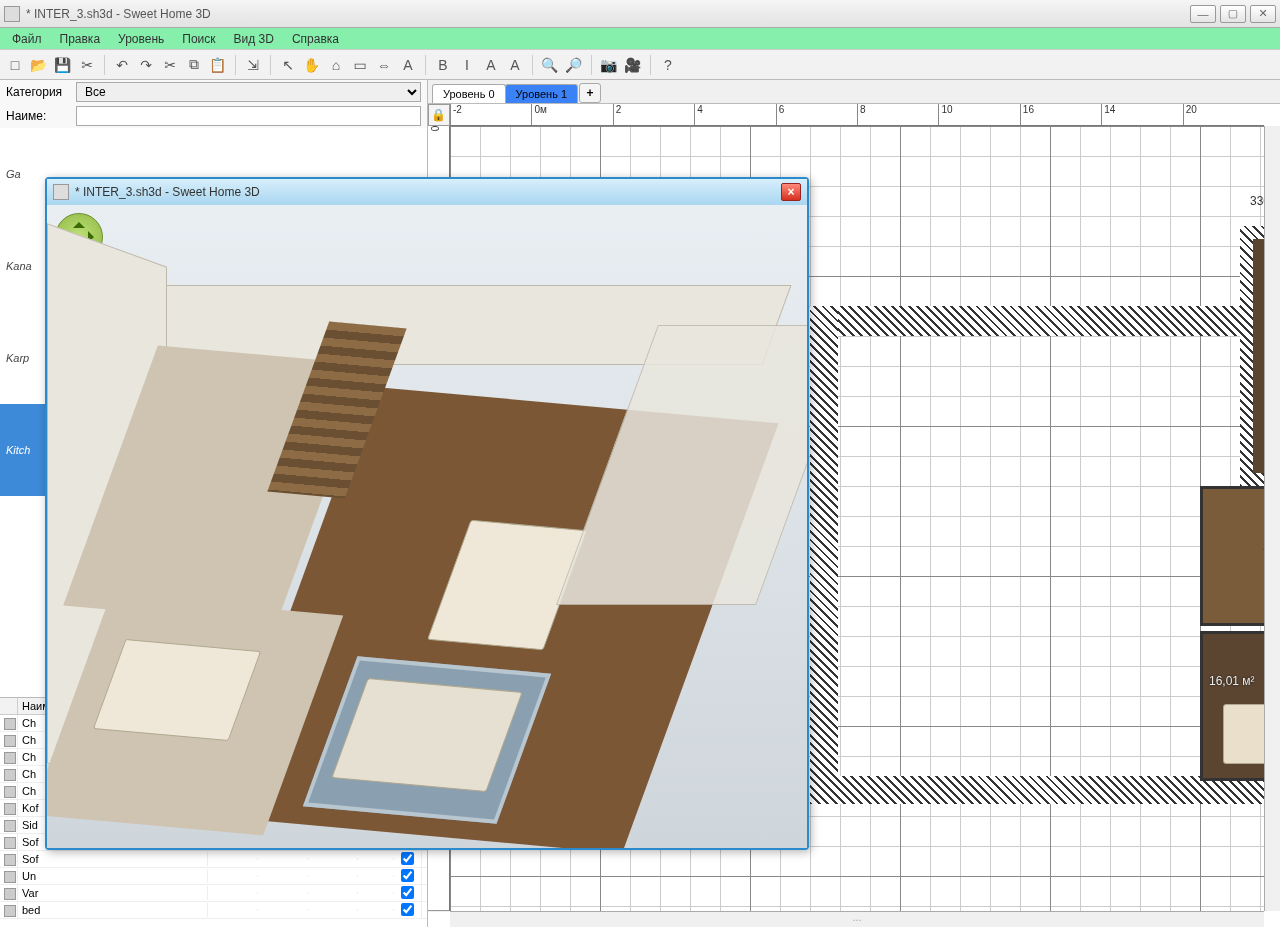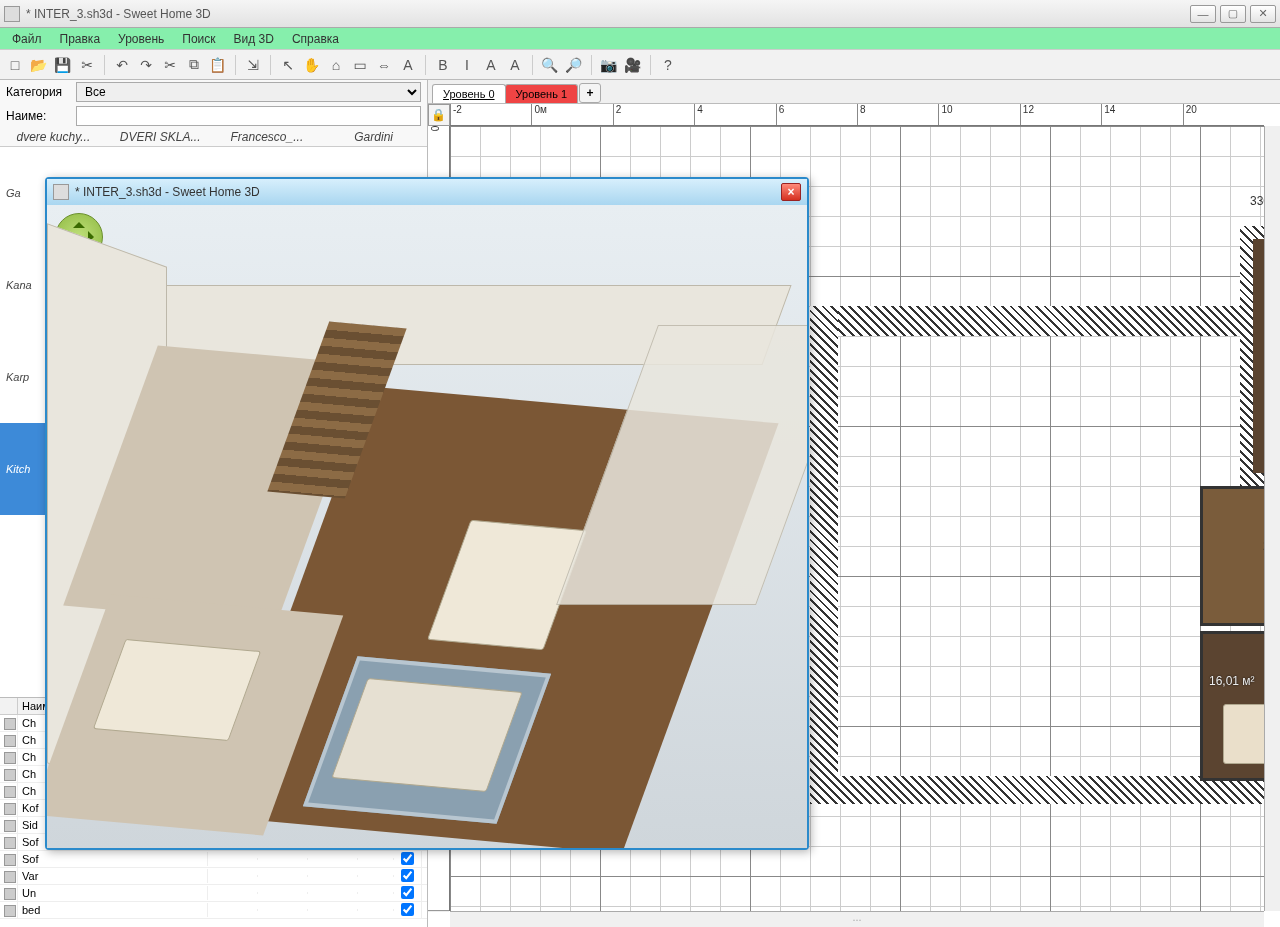--- a/index.html
+++ b/index.html
@@ -40,22 +40,22 @@
 .table-wrap .thead { display: flex; background: #f2f2f2; border-bottom: 1px solid #ccc; }
 .table-wrap .thead .th { border-right: 1px solid #ccc; padding: 2px 4px; font-size: 11px; overflow: hidden; white-space: nowrap; text-overflow: ellipsis; }
 .tbody .tr { display: flex; align-items: center; border-bottom: 1px solid #eee; height: 17px; }
 .tbody .td { border-right: 1px solid #eee; padding: 1px 4px; font-size: 11px; overflow: hidden; white-space: nowrap; }
 .col-icon{width:18px;} .col-name{width:190px;} .col-w{width:50px;text-align:right;} .col-d{width:50px;text-align:right;} .col-h{width:50px;text-align:right;} .col-c{width:36px;text-align:center;} .col-v{width:28px;text-align:center;}
 .sw { display:inline-block; width:12px; height:12px; border:1px solid #999; vertical-align:middle;}
 
 
 .rightpanel { flex: 1; display: flex; flex-direction: column; background: #fff; position: relative; }
 .tabs { height: 24px; display: flex; align-items: flex-end; padding-left: 4px; background: #f0f0f0; border-bottom: 1px solid #bbb; }
-.tabs .tab { border: 1px solid #aaa; border-bottom: none; padding: 3px 10px; background: #ef4444; margin-right: -1px; border-radius: 3px 3px 0 0; font-size: 11px; cursor: pointer; }
-.tabs .tab.active { background: #fff; text-decoration: underline; }
+.tabs .tab { border: 1px solid #aaa; border-bottom: none; padding: 3px 10px; background: #3b82f6; margin-right: -1px; border-radius: 3px 3px 0 0; font-size: 11px; cursor: pointer; }
+.tabs .tab.active { background: #fff; }
 .tabs .addbtn { width: 22px; text-align: center; font-weight: bold; border: 1px solid #aaa; background: #f4f4f4; border-radius: 3px; margin-left: 2px; padding: 2px 4px; cursor: pointer; }
 .planview { flex: 1; position: relative; overflow: hidden; }
 
 
 .ruler-h { position:absolute; top:0; left:22px; right:16px; height:22px; background:#fff; border-bottom:1px solid #777; display:flex; }
 .ruler-h .lock { position:absolute; left:-22px; top:0; width:22px; height:22px; border:1px solid #999; background:#f4f4f4; display:flex; align-items:center; justify-content:center; font-size:12px; }
 .ruler-h .tick { flex:1; border-left:1px solid #888; font-size:10px; padding-left:2px; color:#333; white-space:nowrap; }
 .ruler-v { position:absolute; top:22px; left:0; width:22px; bottom:16px; background:#fff; border-right:1px solid #777; display:flex; flex-direction:column; }
 .ruler-v .tick { flex:1; border-top:1px solid #888; font-size:10px; color:#333; writing-mode: vertical-rl; transform: rotate(180deg); text-align: right; padding:2px 2px 0; }
 
@@ -161,26 +161,20 @@
     <div class="catrow">
       <label>Категория</label>
       <select>
         <option>Все</option>
       </select>
     </div>
     <div class="catrow">
       <label>Наиме:</label>
       <input value="" style="">
     </div>
-    <div class="catalog-header" id="catheader">
-        <span>dvere kuchy...</span>
-        <span>DVERI SKLA...</span>
-        <span>Francesco_...</span>
-        <span>Gardini</span>
-      </div>
     <div class="catalog-body" id="catbody">
         <div class="catalog-item">Ga</div>
         <div class="catalog-item">Kana</div>
         <div class="catalog-item">Karp</div>
         <div class="catalog-item sel">Kitch</div>
       </div>
     <div class="table-wrap">
       <div class="thead">
         <div class="th col-icon"></div>
         <div class="th col-name">Наиме</div>
@@ -267,30 +261,30 @@
             <div class="td col-icon"><span class="sw" style="background:#ccc"></span></div>
             <div class="td col-name">Sof</div>
             <div class="td col-w"></div>
             <div class="td col-d"></div>
             <div class="td col-h"></div>
             <div class="td col-c"></div>
             <div class="td col-v"><input type="checkbox" checked="" style=""></div>
           </div>
           <div class="tr">
             <div class="td col-icon"><span class="sw" style="background:#ccc"></span></div>
+            <div class="td col-name">Un</div>
+            <div class="td col-w"></div>
+            <div class="td col-d"></div>
+            <div class="td col-h"></div>
+            <div class="td col-c"></div>
+            <div class="td col-v"><input type="checkbox" checked="" style=""></div>
+          </div>
+          <div class="tr">
+            <div class="td col-icon"><span class="sw" style="background:#ccc"></span></div>
             <div class="td col-name">Var</div>
-            <div class="td col-w"></div>
-            <div class="td col-d"></div>
-            <div class="td col-h"></div>
-            <div class="td col-c"></div>
-            <div class="td col-v"><input type="checkbox" checked="" style=""></div>
-          </div>
-          <div class="tr">
-            <div class="td col-icon"><span class="sw" style="background:#ccc"></span></div>
-            <div class="td col-name">Un</div>
             <div class="td col-w"></div>
             <div class="td col-d"></div>
             <div class="td col-h"></div>
             <div class="td col-c"></div>
             <div class="td col-v"><input type="checkbox" checked="" style=""></div>
           </div>
           <div class="tr">
             <div class="td col-icon"><span class="sw" style="background:#ccc"></span></div>
             <div class="td col-name">bed</div>
             <div class="td col-w"></div>
@@ -312,21 +306,21 @@
     <div class="planview">
       <div class="ruler-h" id="rulerh">
         <div class="lock">🔒</div>
       <div class="tick">-2</div>
           <div class="tick">0м</div>
           <div class="tick">2</div>
           <div class="tick">4</div>
           <div class="tick">6</div>
           <div class="tick">8</div>
           <div class="tick">10</div>
-          <div class="tick">12</div>
+          <div class="tick">16</div>
           <div class="tick">14</div>
           <div class="tick">20</div>
         </div>
       <div class="ruler-v" id="rulerv">
           <div class="tick">0</div>
           <div class="tick">2</div>
           <div class="tick">4</div>
           <div class="tick">6</div>
           <div class="tick">8</div>
           <div class="tick">10</div>

